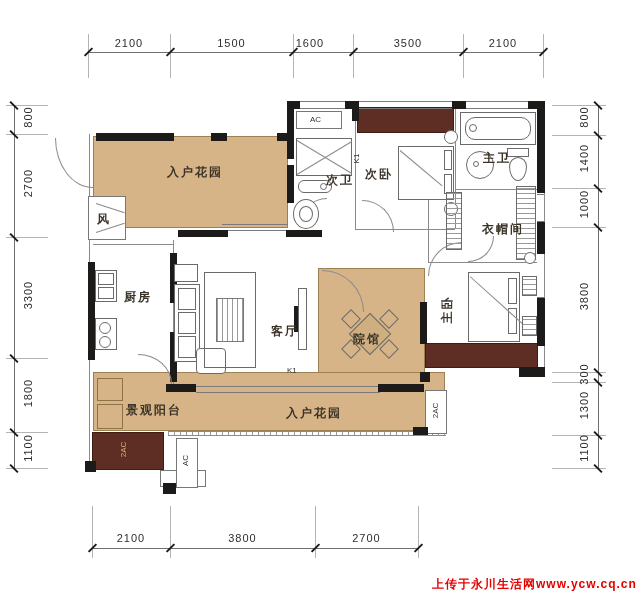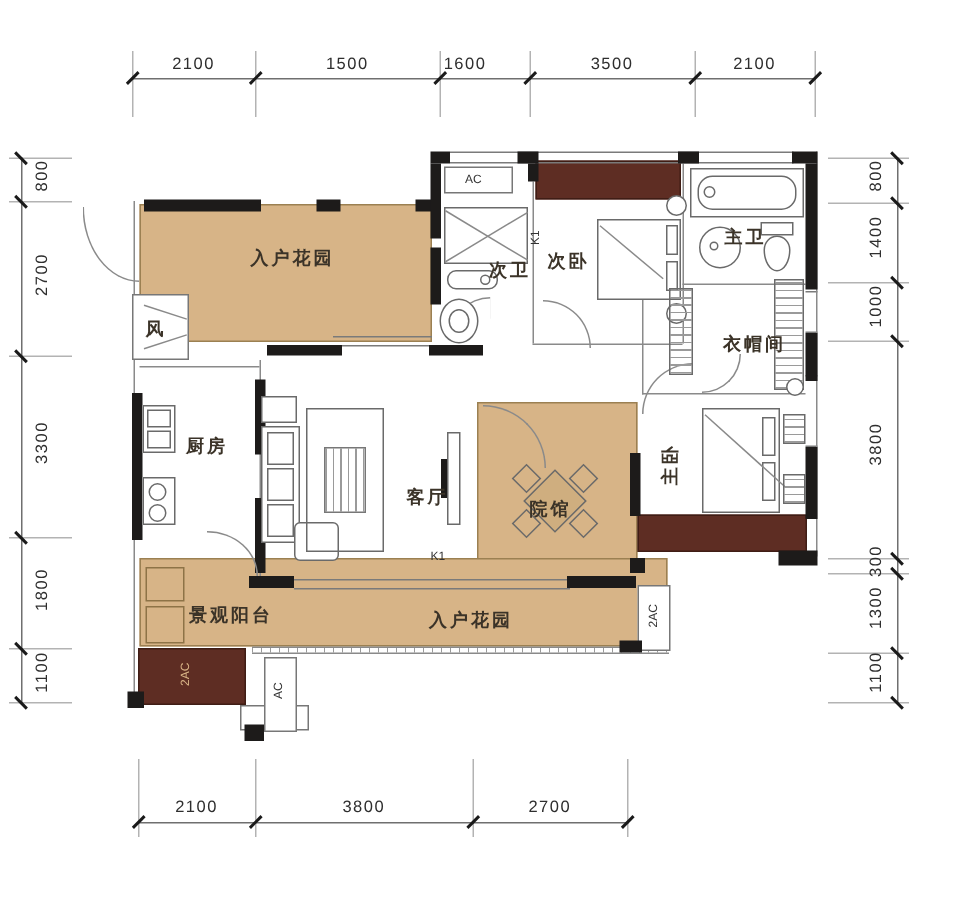--- a/index.html
+++ b/index.html
@@ -270,13 +270,14 @@
   <span class="rlabel" style="left:271px;top:323px">客厅</span>
   <span class="rlabel" style="left:353px;top:331px">院馆</span>
   <span class="rlabel" style="left:326px;top:172px">次卫</span>
   <span class="rlabel" style="left:365px;top:166px">次卧</span>
   <span class="rlabel" style="left:483px;top:150px">主卫</span>
   <span class="rlabel" style="left:482px;top:221px">衣帽间</span>
   <span class="vlabel" style="left:433px;top:301px">主卧</span>
   <span class="rlabel" style="left:126px;top:402px">景观阳台</span>
   <span class="rlabel" style="left:286px;top:405px">入户花园</span>
 
+  <span class="watermark" style="left:432px;top:576px">上传于永川生活网www.ycw.cq.cn</span>
 </div>
 
 </body></html>

